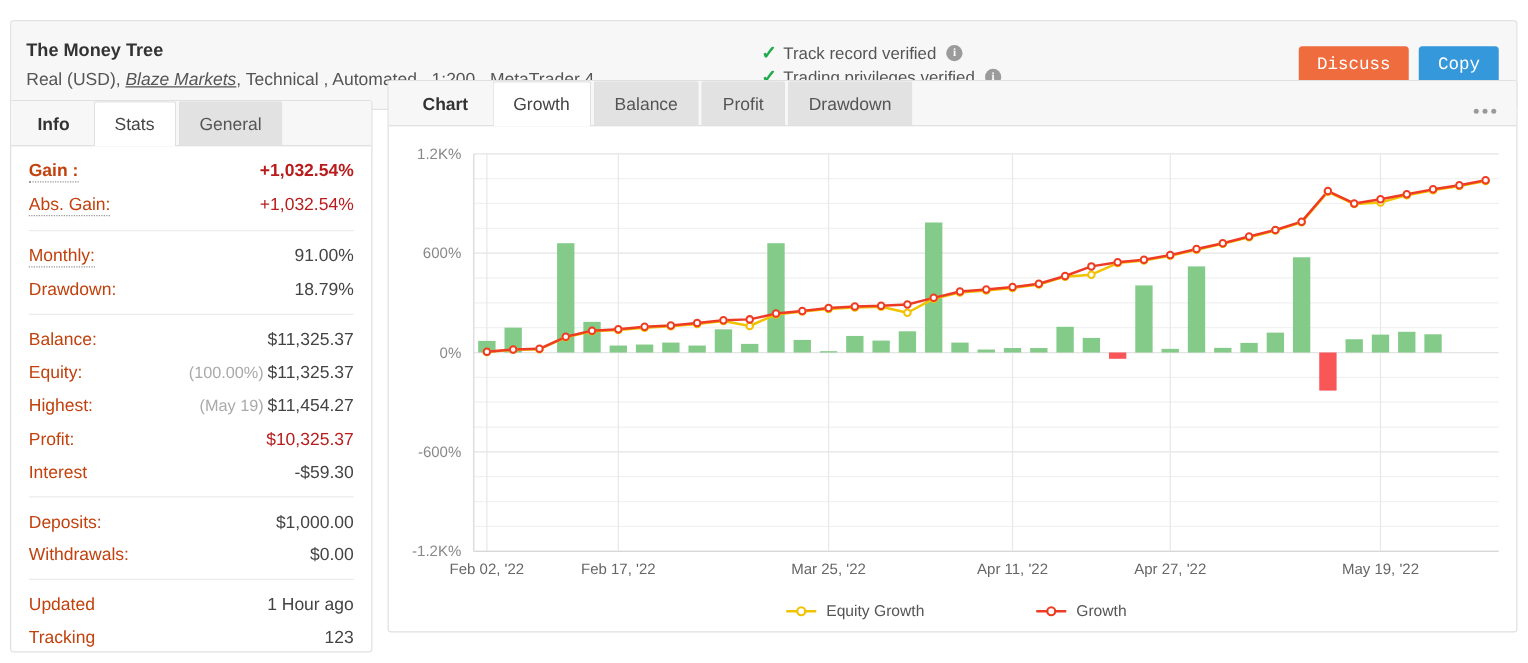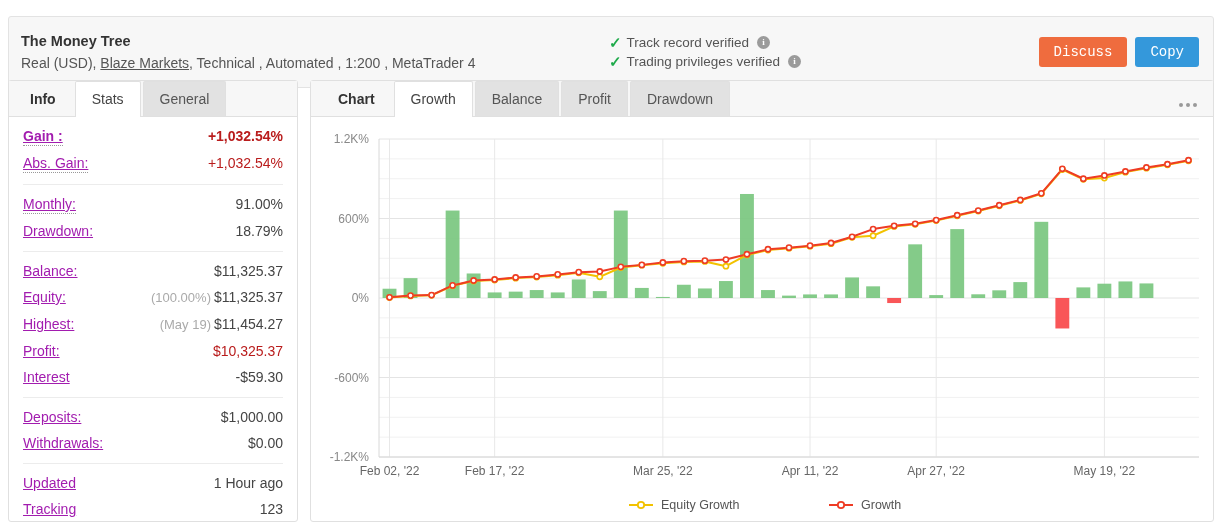--- a/index.html
+++ b/index.html
@@ -14,21 +14,21 @@
 
   
   .header {
     position: absolute; left: 8px; top: 16px; width: 1206px; height: 72px;
     background: #f7f7f7; border: 1px solid #e3e3e3; border-radius: 3px;
     display: flex; align-items: center;
   }
   .hdr-left { padding-left: 12px; width: 600px; }
   .hdr-title { font-size: 14.5px; font-weight: bold; color: #333; line-height: 20px; }
   .hdr-sub { font-size: 14px; color: #555; line-height: 22px; margin-top: 1px; }
-  .hdr-sub a { color: #555; text-decoration: underline; }
+  .hdr-sub a { color: #555; text-decoration: underline; font-style: italic; }
   .verif { width: 400px; font-size: 13.5px; color: #555; line-height: 19px; }
   .verif-row { display: flex; align-items: center; gap: 5px; }
   .chk { color: #1faa4b; font-size: 15px; font-weight: bold; line-height: 1; }
   .infoi {
     display: inline-flex; align-items: center; justify-content: center;
     width: 13px; height: 13px; border-radius: 50%; background: #9b9b9b;
     color: #fff; font-size: 9px; font-weight: bold;
     font-family: "Liberation Serif", serif; margin-left: 3px;
   }
   .hdr-btns { margin-left: auto; display: flex; gap: 8px; padding-right: 14px; }
@@ -37,21 +37,21 @@
   .btn-discuss { background: #ef6c3e; }
   .btn-copy { background: #3498db; }
 
   
   .sidebar {
     position: absolute; left: 8px; top: 80px; width: 290px; height: 442px;
     background: #fff; border: 1px solid #e0e0e0; border-radius: 3px;
     display: flex; flex-direction: column;
   }
   .chartpanel {
-    position: absolute; left: 310px; top: 80px; width: 904px; height: 442px;
+    position: absolute; left: 310px; top: 64px; width: 904px; height: 442px;
     background: #fff; border: 1px solid #e0e0e0; border-radius: 3px;
   }
 
   
   .tabs { display: flex; height: 36px; background: #f7f7f7;
           border-bottom: 1px solid #e0e0e0; padding-left: 4px; align-items: flex-end; }
   .tab {
     font-size: 14px; color: #555; padding: 8px 16px 8px; cursor: pointer;
     background: #e2e2e2; border: 1px solid #e0e0e0; border-bottom: none;
     margin-right: 2px; border-radius: 2px 2px 0 0; line-height: 18px; height: 35px;
@@ -60,21 +60,21 @@
   .tab.active { background: #fff; color: #444; position: relative; top: 1px; height: 36px; }
   .chartpanel .tabs { padding-left: 10px; position: relative; }
   .dots { position: absolute; right: 16px; bottom: 9px; display: flex; gap: 3px; cursor: pointer; }
   .dots i { width: 4px; height: 4px; border-radius: 50%; background: #9a9a9a; display: block; }
 
   
   .stats { padding: 0 14px; flex: 1; font-size: 14px; color: #444; }
   .grp { padding: 6px 0 7px; }
   .grp + .grp { border-top: 1px solid #ececec; }
   .row { display: flex; align-items: baseline; justify-content: space-between; padding: 4px 0; line-height: 18px; }
-  .lbl { color: #a21caf; text-decoration: underline; }
+  .lbl { color: #c2410c; }
   .lbl.dotted { border-bottom: 1px dotted #999; }
   .lbl.bold { font-weight: bold; }
   .val { text-align: right; white-space: nowrap; }
   .val.green { color: #b91c1c; font-weight: normal; }
   .val.green.bold { font-weight: bold; }
   .muted { color: #aaa; font-size: 13px; margin-right: 3px; }
 
   
   .chartbody { position: relative; width: 904px; height: 406px; }
   svg.plot { display: block; }

